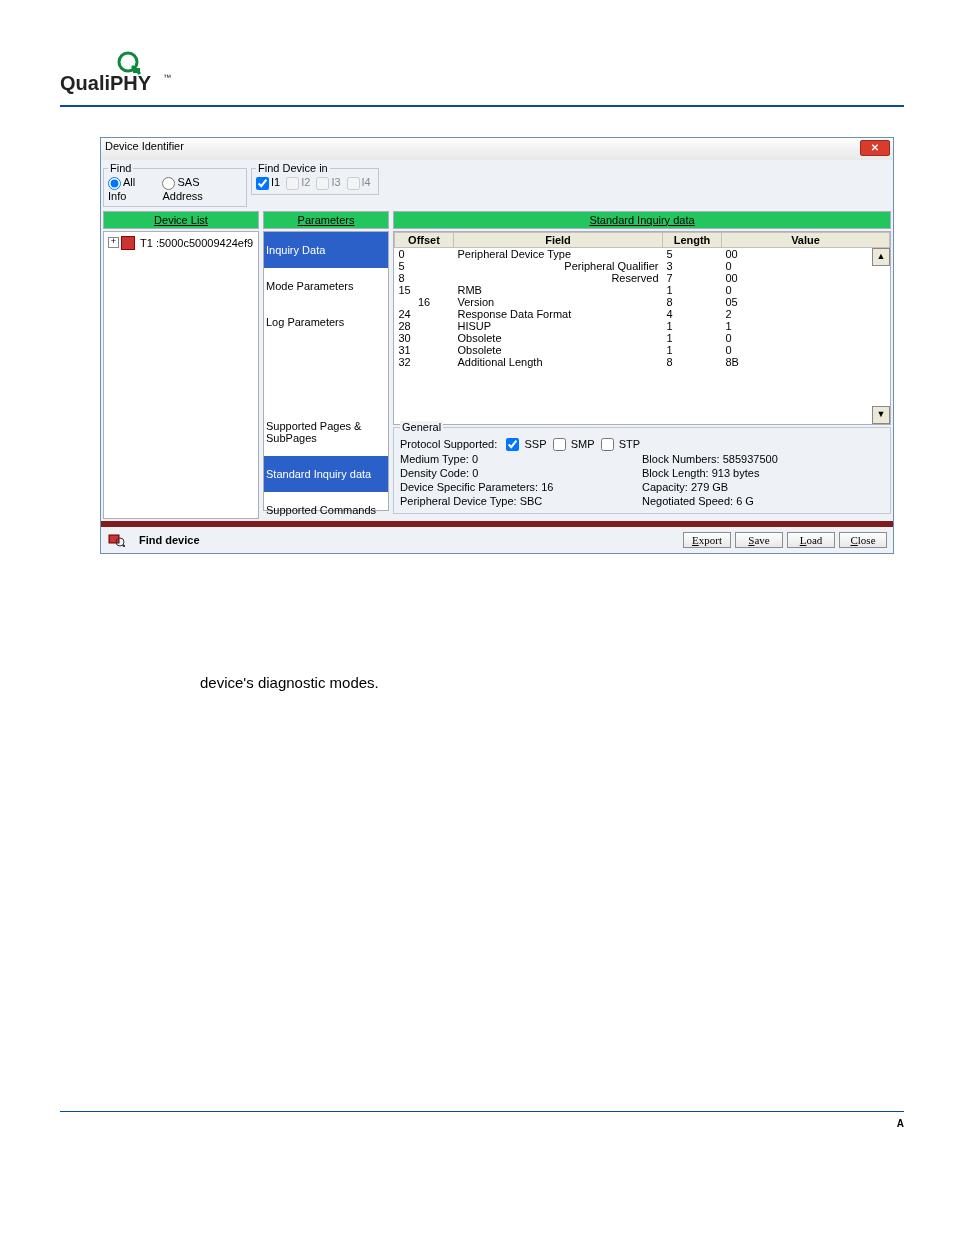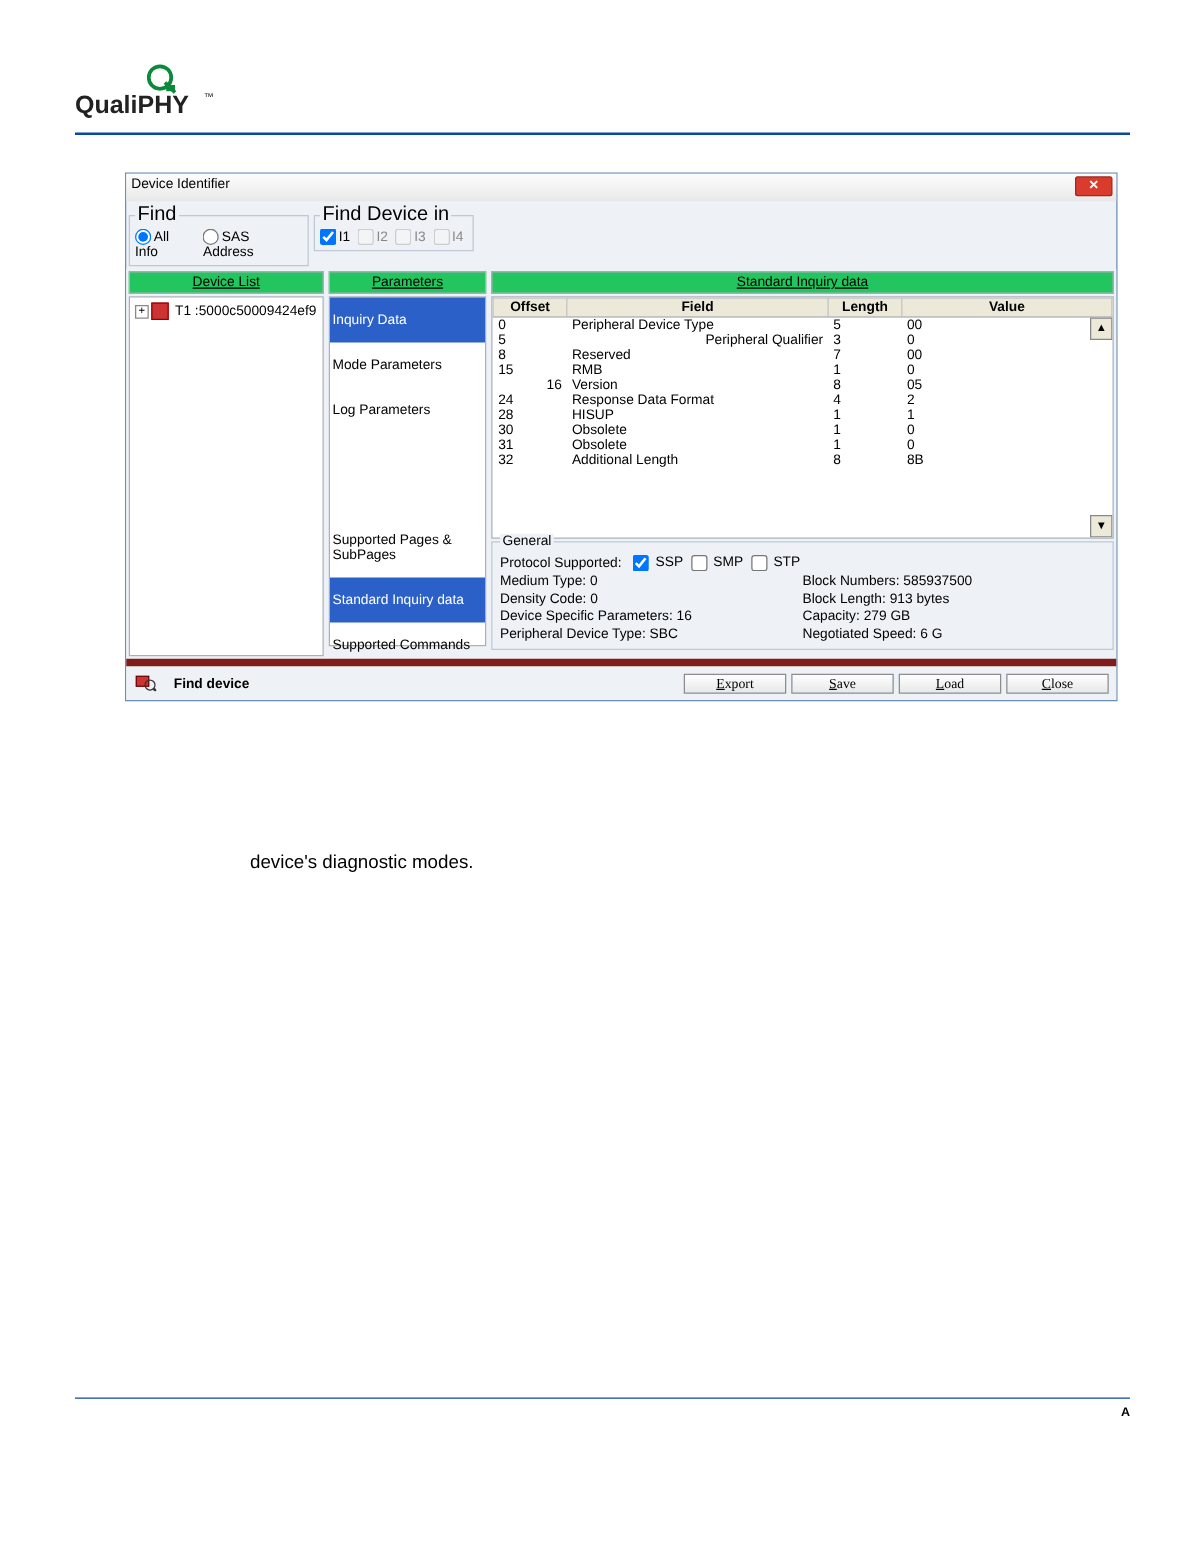--- a/index.html
+++ b/index.html
@@ -54,21 +54,21 @@
     grid-template-columns: 160px 130px 1fr;
     gap: 0;
     background: #eef2f6;
   }
   fieldset {
     border: 1px solid #bfc8d4;
     font-size: 11px;
     margin: 2px;
     padding: 2px 4px 4px;
   }
-  legend { font-size: 16px; padding: 0 2px; }
+  legend { font-size: 11px; padding: 0 2px; }
   .toprow {
     display: flex;
     flex-wrap: wrap;
   }
   .topleft {
     width: 148px;
   }
   .topmid {
     width: 132px;
   }
@@ -171,21 +171,21 @@
     display:flex;
     justify-content:space-between;
     align-items:center;
     padding: 4px 6px;
     border-top:6px solid #7f1d1d;
     background:#eef2f6;
   }
   .btn {
     background: linear-gradient(#fefefe,#e8e8e8);
     border:1px solid #8d8d8d;
-    padding: 1px 20px;
+    padding: 1px 3px;
     font-size:11px;
     font-family:Tahoma;
     min-width: 40px;
     text-align:center;
   }
   .body-text {
     margin: 120px 0 0 140px;
     font-size: 15px;
     font-family: Arial, sans-serif;
   }
@@ -294,32 +294,32 @@
                   <td>00</td>
                 </tr>
                 <tr>
                   <td style="text-align: left;">5</td>
                   <td style="text-align: right;">Peripheral Qualifier</td>
                   <td style="text-align: left;">3</td>
                   <td>0</td>
                 </tr>
                 <tr>
                   <td style="text-align: left;">8</td>
-                  <td style="text-align: left;">Reserved</td>
+                  <td style="text-align: right;">Reserved</td>
                   <td style="text-align: left;">7</td>
                   <td>00</td>
                 </tr>
                 <tr>
                   <td style="text-align: left;">15</td>
                   <td style="text-align: left;">RMB</td>
                   <td style="text-align: left;">1</td>
                   <td>0</td>
                 </tr>
                 <tr>
-                  <td style="text-align: right;">16</td>
+                  <td style="text-align: center;">16</td>
                   <td style="text-align: left;">Version</td>
                   <td style="text-align: left;">8</td>
                   <td>05</td>
                 </tr>
                 <tr>
                   <td style="text-align: left;">24</td>
                   <td style="text-align: left;">Response Data Format</td>
                   <td style="text-align: left;">4</td>
                   <td>2</td>
                 </tr>

